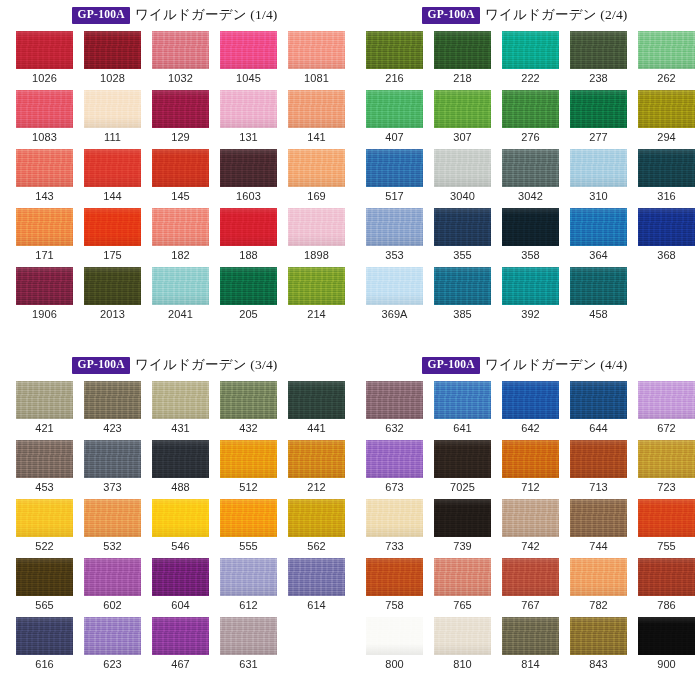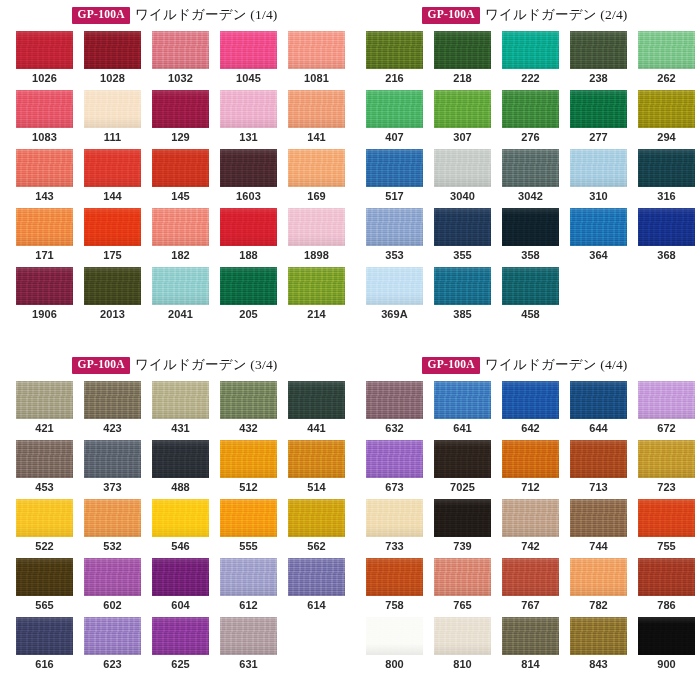--- a/index.html
+++ b/index.html
@@ -29,21 +29,21 @@
   .panel-header {
     height: 30px;
     display: flex;
     align-items: center;
     justify-content: center;
     gap: 5px;
     white-space: nowrap;
   }
   .badge {
     display: inline-block;
-    background: #be185d;
+    background: #4c1d95;
     color: #ffffff;
     font-family: "Liberation Serif", serif;
     font-size: 11.5px;
     font-weight: 700;
     letter-spacing: 0.3px;
     line-height: 1;
     padding: 2.5px 5px 3px 5px;
     border-radius: 1px;
   }
   .panel-title {
@@ -54,21 +54,20 @@
     line-height: 1;
   }
   .grid {
     display: grid;
     grid-template-columns: repeat(5, 57px);
     grid-auto-rows: 59px;
     column-gap: 11px;
     row-gap: 0px;
     margin-left: 16px;
     margin-top: 1px;
-    font-weight: bold;
   }
   .cell {
     width: 57px;
     display: flex;
     flex-direction: column;
     align-items: center;
   }
   .swatch {
     position: relative;
     width: 57px;
@@ -468,20 +467,27 @@
           <div class="swatch-label">369A</div>
         </div>
         <div class="cell">
           <div class="swatch" style="background: rgb(26, 111, 141);">
             <div class="tex"></div>
             <div class="shade"></div>
           </div>
           <div class="swatch-label">385</div>
         </div>
         <div class="cell">
+          <div class="swatch" style="background: rgb(13, 144, 146);">
+            <div class="tex"></div>
+            <div class="shade"></div>
+          </div>
+          <div class="swatch-label">392</div>
+        </div>
+        <div class="cell">
           <div class="swatch" style="background: rgb(20, 99, 107);">
             <div class="tex"></div>
             <div class="shade"></div>
           </div>
           <div class="swatch-label">458</div>
         </div>
       </div>
   </div>
 
   <div class="panel">
@@ -551,21 +557,21 @@
             <div class="tex"></div>
             <div class="shade"></div>
           </div>
           <div class="swatch-label">512</div>
         </div>
         <div class="cell">
           <div class="swatch" style="background: rgb(211, 135, 27);">
             <div class="tex"></div>
             <div class="shade"></div>
           </div>
-          <div class="swatch-label">514</div>
+          <div class="swatch-label">212</div>
         </div>
         <div class="cell">
           <div class="swatch" style="background: rgb(247, 197, 39);">
             <div class="tex"></div>
             <div class="shade"></div>
           </div>
           <div class="swatch-label">522</div>
         </div>
         <div class="cell">
           <div class="swatch" style="background: rgb(234, 153, 80);">
@@ -642,21 +648,21 @@
             <div class="tex"></div>
             <div class="shade"></div>
           </div>
           <div class="swatch-label">623</div>
         </div>
         <div class="cell">
           <div class="swatch" style="background: rgb(140, 58, 155);">
             <div class="tex"></div>
             <div class="shade"></div>
           </div>
-          <div class="swatch-label">625</div>
+          <div class="swatch-label">467</div>
         </div>
         <div class="cell">
           <div class="swatch" style="background: rgb(179, 160, 165);">
             <div class="tex"></div>
             <div class="shade"></div>
           </div>
           <div class="swatch-label">631</div>
         </div>
       </div>
   </div>

